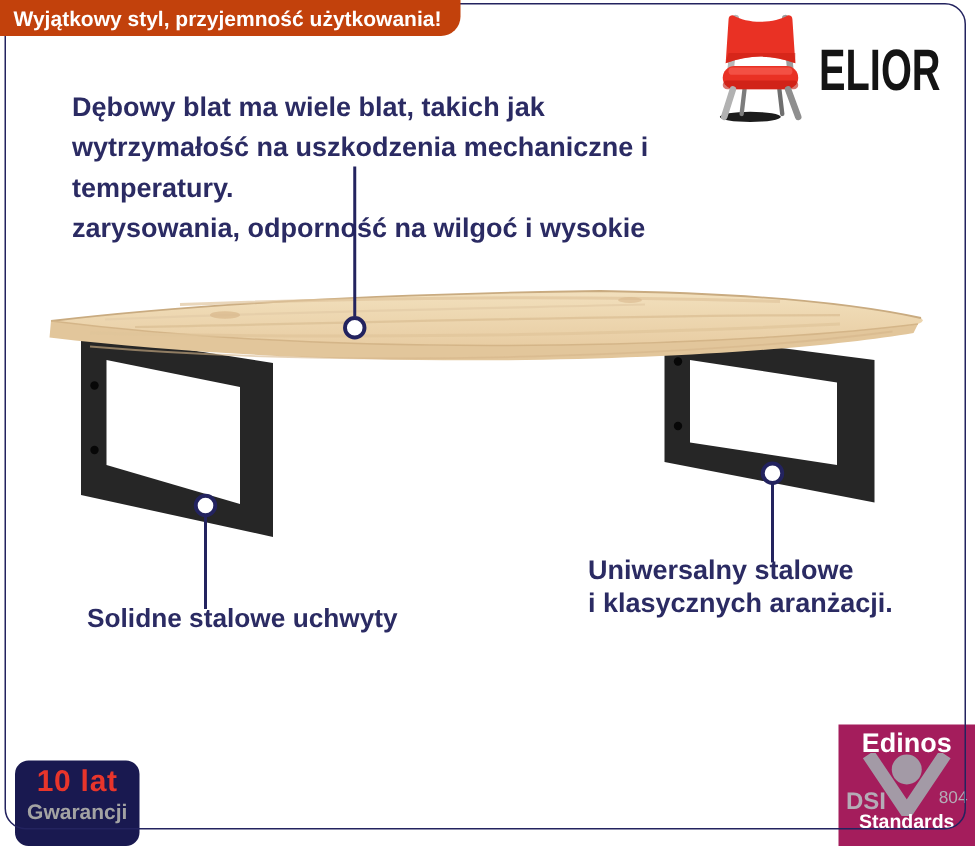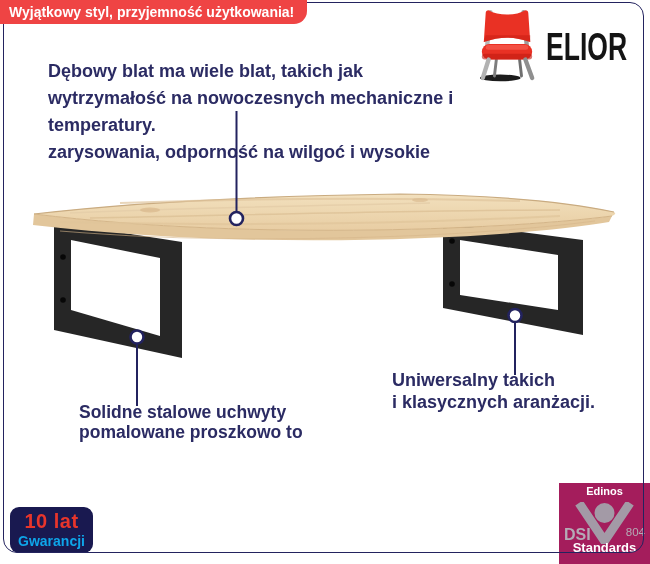--- a/index.html
+++ b/index.html
@@ -6,45 +6,45 @@
   body{
     width:650px;height:564px;position:relative;background:#ffffff;overflow:hidden;
     font-family:"Liberation Sans",sans-serif;
   }
   .frame{
     position:absolute;left:3px;top:2px;width:639px;height:549px;
     border:1.5px solid #23235f;border-radius:14px;z-index:7;pointer-events:none;
   }
   .banner{
     position:absolute;left:0;top:0;height:24px;z-index:8;
-    background:#ef4444;color:#ffffff;font-weight:bold;font-size:14px;line-height:24px;
+    background:#c2410c;color:#ffffff;font-weight:bold;font-size:14px;line-height:24px;
     padding:0 13px 0 9px;border-bottom-right-radius:13px;white-space:nowrap;
   }
   .logo{position:absolute;left:477px;top:8px;display:flex;align-items:center;gap:9px;z-index:4;}
   .brand{
     font-weight:bold;font-size:39px;color:#141414;letter-spacing:0px;
     transform:scaleX(0.68);transform-origin:left center;white-space:nowrap;
   }
   .callout{position:absolute;color:#2b2b63;font-weight:bold;z-index:2;}
   .callout div{white-space:nowrap;}
   .c-top{left:48px;top:58px;font-size:18px;line-height:27px;}
-  .c-left{left:79px;top:402px;font-size:17.5px;line-height:20px;}
+  .c-left{left:58px;top:402px;font-size:17.5px;line-height:20px;}
   .c-right{left:392px;top:370px;font-size:18px;line-height:21.5px;}
   .product{position:absolute;left:0;top:0;z-index:3;pointer-events:none;}
   .badge10{
-    position:absolute;left:10px;top:507px;width:83px;height:46px;z-index:6;
+    position:absolute;left:10px;top:507px;width:83px;height:57px;z-index:6;
     background:#191950;border-radius:9px;text-align:center;
   }
   .badge10 .l1{color:#e8352b;font-weight:bold;font-size:20px;line-height:23px;margin-top:3px;letter-spacing:0.5px;}
-  .badge10 .l2{color:#0ea5e9;font-weight:bold;font-size:14px;line-height:16px;}
+  .badge10 .l2{color:#a3a3a3;font-weight:bold;font-size:14px;line-height:16px;}
   .edinos{
     position:absolute;left:559px;top:483px;width:91px;height:81px;z-index:6;
     background:#a41d5c;
   }
-  .edinos .ed-brand{position:absolute;top:2px;width:100%;text-align:center;color:#ffffff;font-weight:bold;font-size:11px;}
+  .edinos .ed-brand{position:absolute;top:2px;width:100%;text-align:center;color:#ffffff;font-weight:bold;font-size:18px;}
   .edinos svg{position:absolute;left:13px;top:19px;}
   .edinos .ed-dsi{position:absolute;left:5px;top:43px;color:#b4abb6;font-weight:bold;font-size:16px;}
   .edinos .ed-804{position:absolute;right:5px;top:43px;color:#b4abb6;font-weight:normal;font-size:11.5px;}
   .edinos .ed-std{position:absolute;bottom:9px;width:100%;text-align:center;color:#ffffff;font-weight:bold;font-size:13px;}
 </style>
 </head>
 <body>
 
 <div class="frame"></div>
 
@@ -67,32 +67,31 @@
       <rect x="5" y="47" width="52" height="6" rx="3" fill="#c21a10" opacity="0.6"></rect>
       <path d="M12,53 L6,72" stroke="#b2b2b2" stroke-width="4.5" stroke-linecap="round" fill="none"></path>
       <path d="M50,53 L57,72" stroke="#8f8f8f" stroke-width="4.5" stroke-linecap="round" fill="none"></path>
     </svg>
   </span>
   <span class="brand">ELIOR</span>
 </div>
 
 <div class="callout c-top">
   <div>Dębowy blat ma wiele blat, takich jak</div>
-  <div>wytrzymałość na nowoczesnych mechaniczne i</div>
+  <div>wytrzymałość na uszkodzenia mechaniczne i</div>
   <div>temperatury.</div>
   <div>zarysowania, odporność na wilgoć i wysokie</div>
 </div>
 
 <div class="callout c-left">
   <div>Solidne stalowe uchwyty</div>
-  <div>pomalowane proszkowo to</div>
 </div>
 
 <div class="callout c-right">
-  <div>Uniwersalny takich</div>
+  <div>Uniwersalny stalowe</div>
   <div>i klasycznych aranżacji.</div>
 </div>
 
 <svg class="product" width="650" height="564" viewBox="0 0 650 564">
   <defs>
     <linearGradient id="woodTop" x1="0" y1="0" x2="0" y2="1">
       <stop offset="0" stop-color="#f2e0bd"></stop>
       <stop offset="1" stop-color="#e8cda3"></stop>
     </linearGradient>
   </defs>

